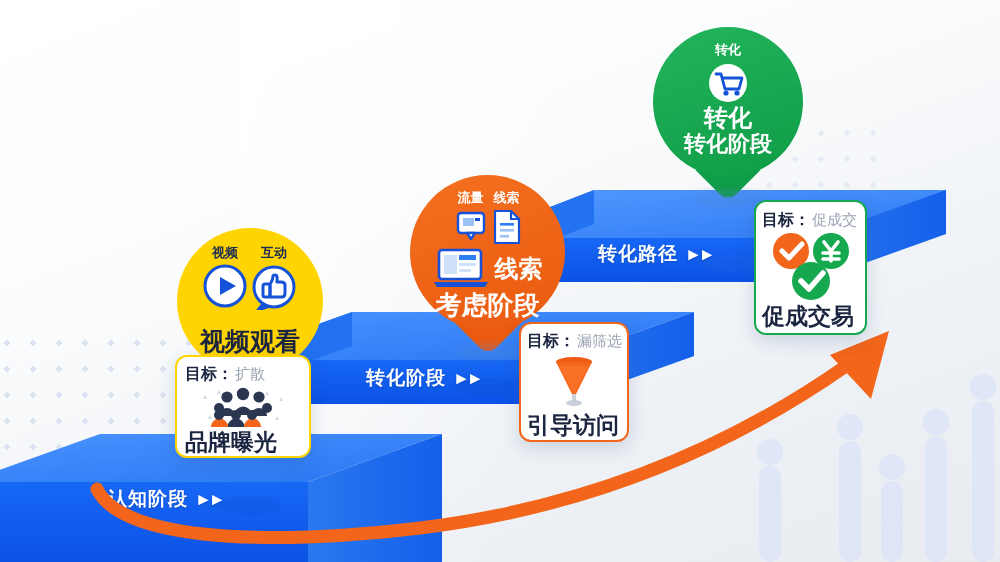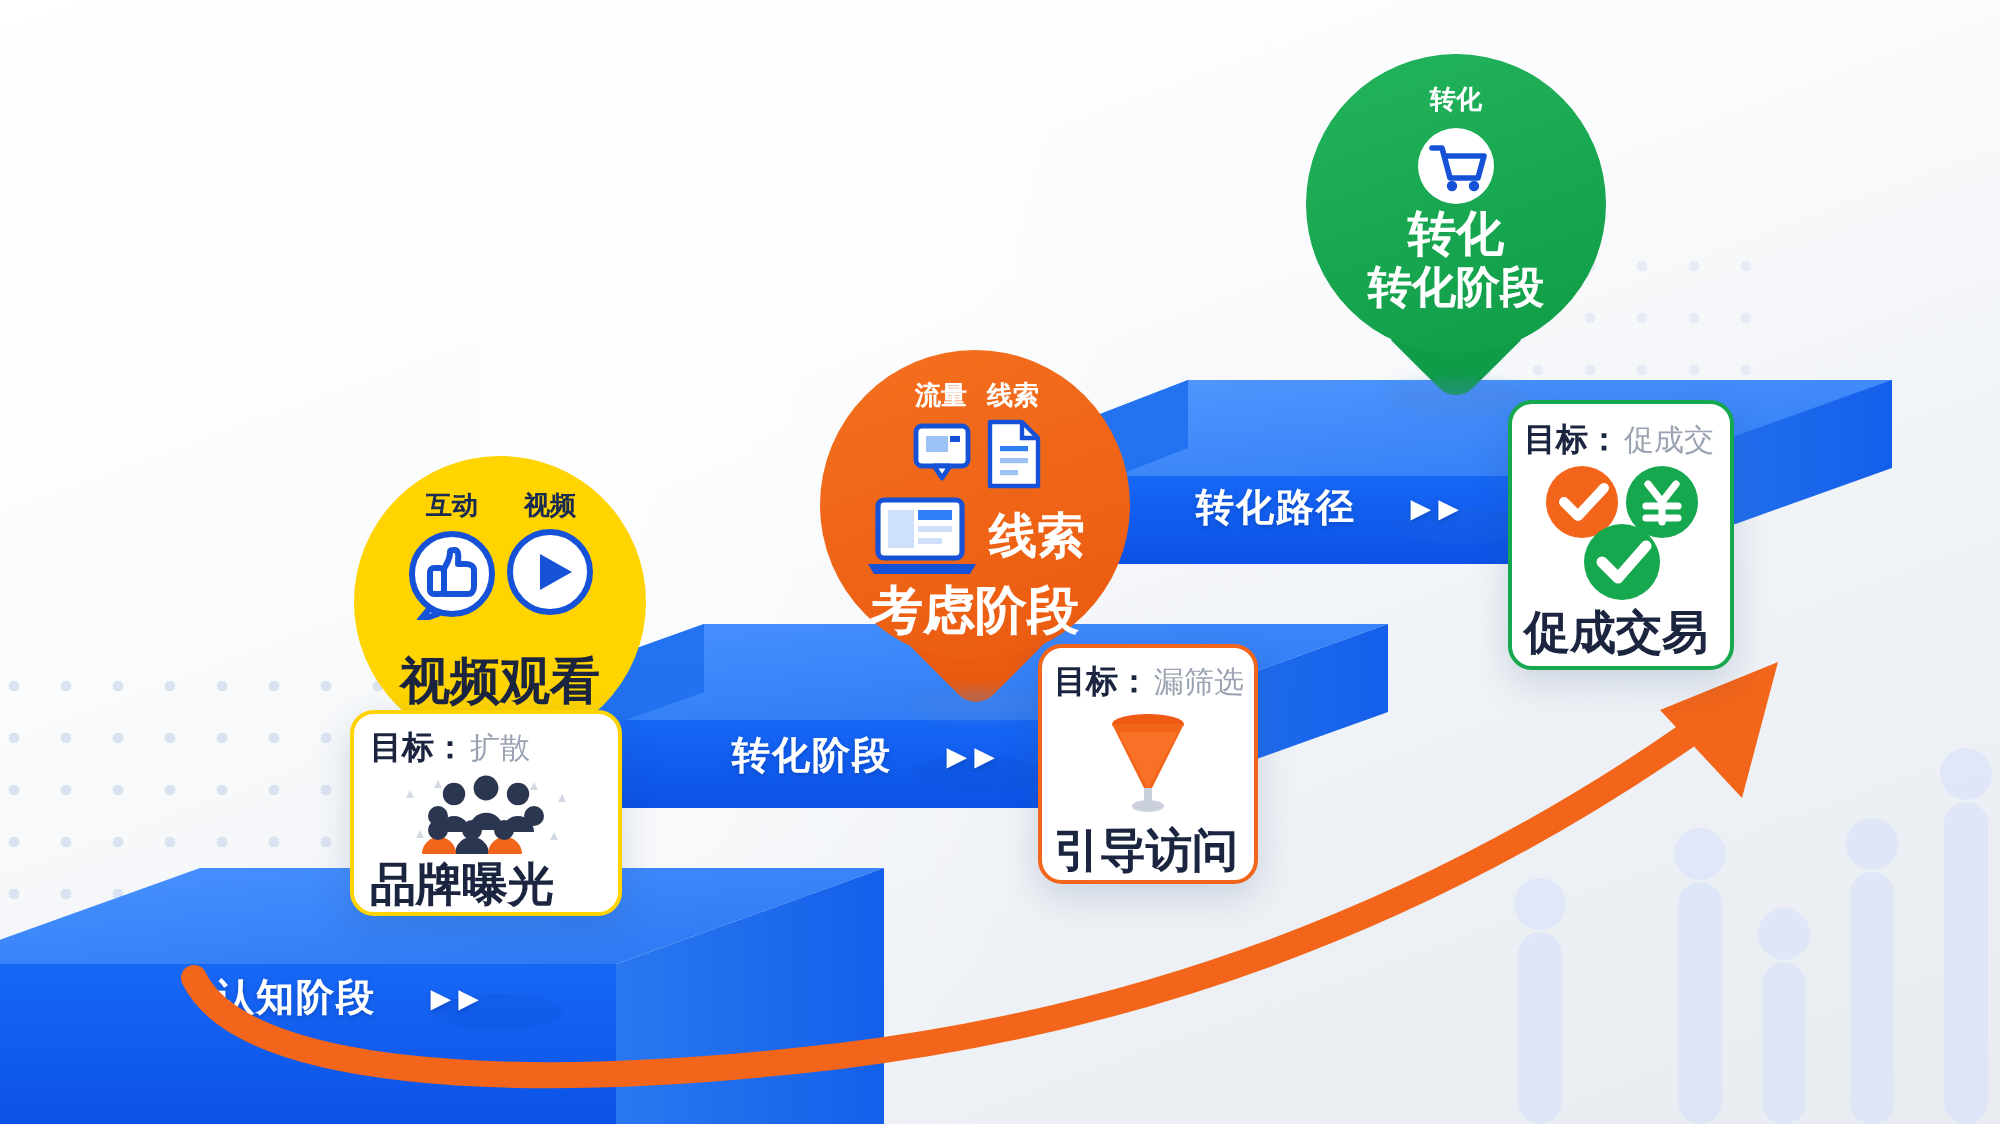--- a/index.html
+++ b/index.html
@@ -21,21 +21,21 @@
     background:linear-gradient(105deg,rgba(255,255,255,.85),rgba(255,255,255,0) 60%);
     pointer-events:none;}
 
   
   #stairs{position:absolute;left:0;top:150px;width:1000px;height:412px;}
   #stairs svg{display:block;}
 
   
   .step-label{position:absolute;color:#ffffff;font-weight:bold;font-size:19px;
     letter-spacing:1px;white-space:nowrap;text-shadow:0 1px 2px rgba(0,40,120,.35);
-    display:flex;align-items:center;gap:24px;}
+    display:flex;align-items:center;gap:7px;}
   .step-label .arw{font-size:17px;line-height:1;letter-spacing:-3px;}
   #lbl1{left:108px;top:486px;}
   #lbl2{left:366px;top:365px;}
   #lbl3{left:598px;top:241px;}
 
   
   .pin{position:absolute;}
   .pin-body{position:relative;border-radius:50%;display:flex;flex-direction:column;
     align-items:center;justify-content:flex-start;box-sizing:border-box;}
   .pin-tail{position:absolute;left:50%;transform:translateX(-50%) rotate(45deg);
@@ -176,33 +176,33 @@
   <div class="step-label" id="lbl3">
     <span>转化路径</span>
     <span class="arw">►►</span>
   </div>
 
   <div class="pin" id="pinYellow">
     <div class="pin-tail"></div>
     <div class="pin-body">
       <div class="mini-row">
         <div class="mini">
+          <span class="mini-cap">视频</span>
+          <svg width="44" height="44" viewBox="0 0 44 44">
+            <circle cx="22" cy="22" r="20" fill="#ffffff" stroke="#1552d8" stroke-width="3"></circle>
+            <polygon points="17,13 33,22 17,31" fill="#1552d8"></polygon>
+          </svg>
+        </div>
+        <div class="mini">
           <span class="mini-cap">互动</span>
           <svg width="46" height="46" viewBox="0 0 46 46">
             <path d="M23 3a20 20 0 1 1 0 40 20 20 0 0 1 0-40z" fill="#ffffff" stroke="#1552d8" stroke-width="3"></path>
             <path d="M12 40 L7 46 L16 43 Z" fill="#ffffff" stroke="#1552d8" stroke-width="3" stroke-linejoin="round"></path>
             <path d="M22 12 C22 17 19 19 19 21 L19 33 L31 33 C33 33 34 31 34 29 L34 21 C34 19 32 18 30 18 L26 18 C26 15 27 11 24 11 C22.6 11 22 11 22 12 Z" fill="none" stroke="#1552d8" stroke-width="3" stroke-linejoin="round"></path>
             <rect x="12" y="20" width="7" height="13" rx="2" fill="none" stroke="#1552d8" stroke-width="3"></rect>
-          </svg>
-        </div>
-        <div class="mini">
-          <span class="mini-cap">视频</span>
-          <svg width="44" height="44" viewBox="0 0 44 44">
-            <circle cx="22" cy="22" r="20" fill="#ffffff" stroke="#1552d8" stroke-width="3"></circle>
-            <polygon points="17,13 33,22 17,31" fill="#1552d8"></polygon>
           </svg>
         </div>
       </div>
       <div class="pin-title">视频观看</div>
     </div>
   </div>
 
   <div class="pin" id="pinOrange">
     <div class="pin-shadow"></div>
     <div class="pin-tail"></div>

